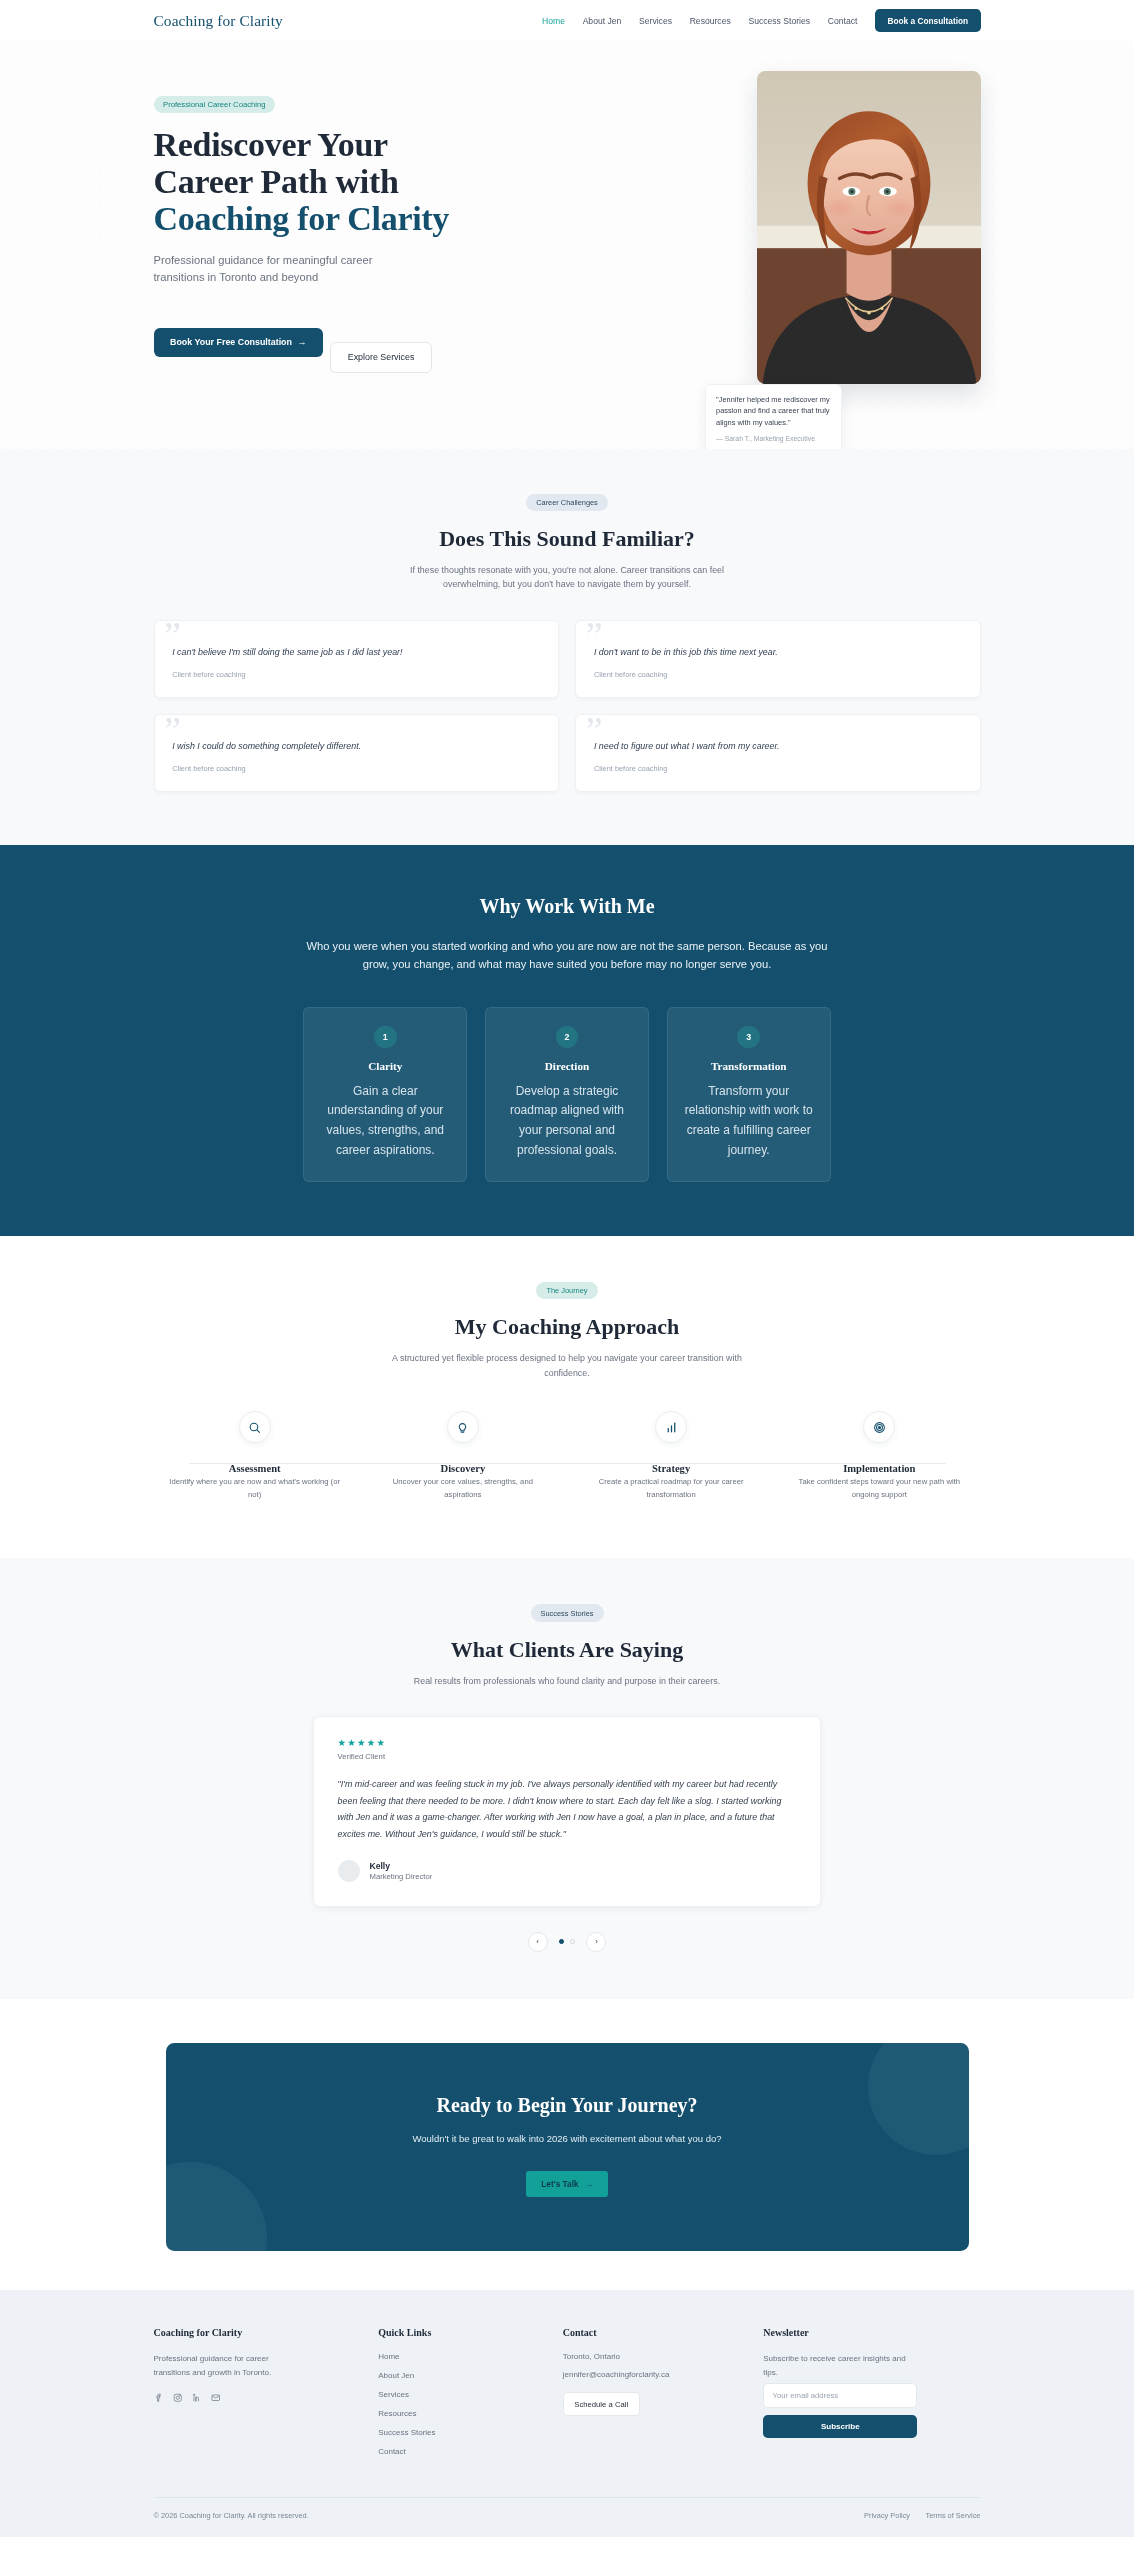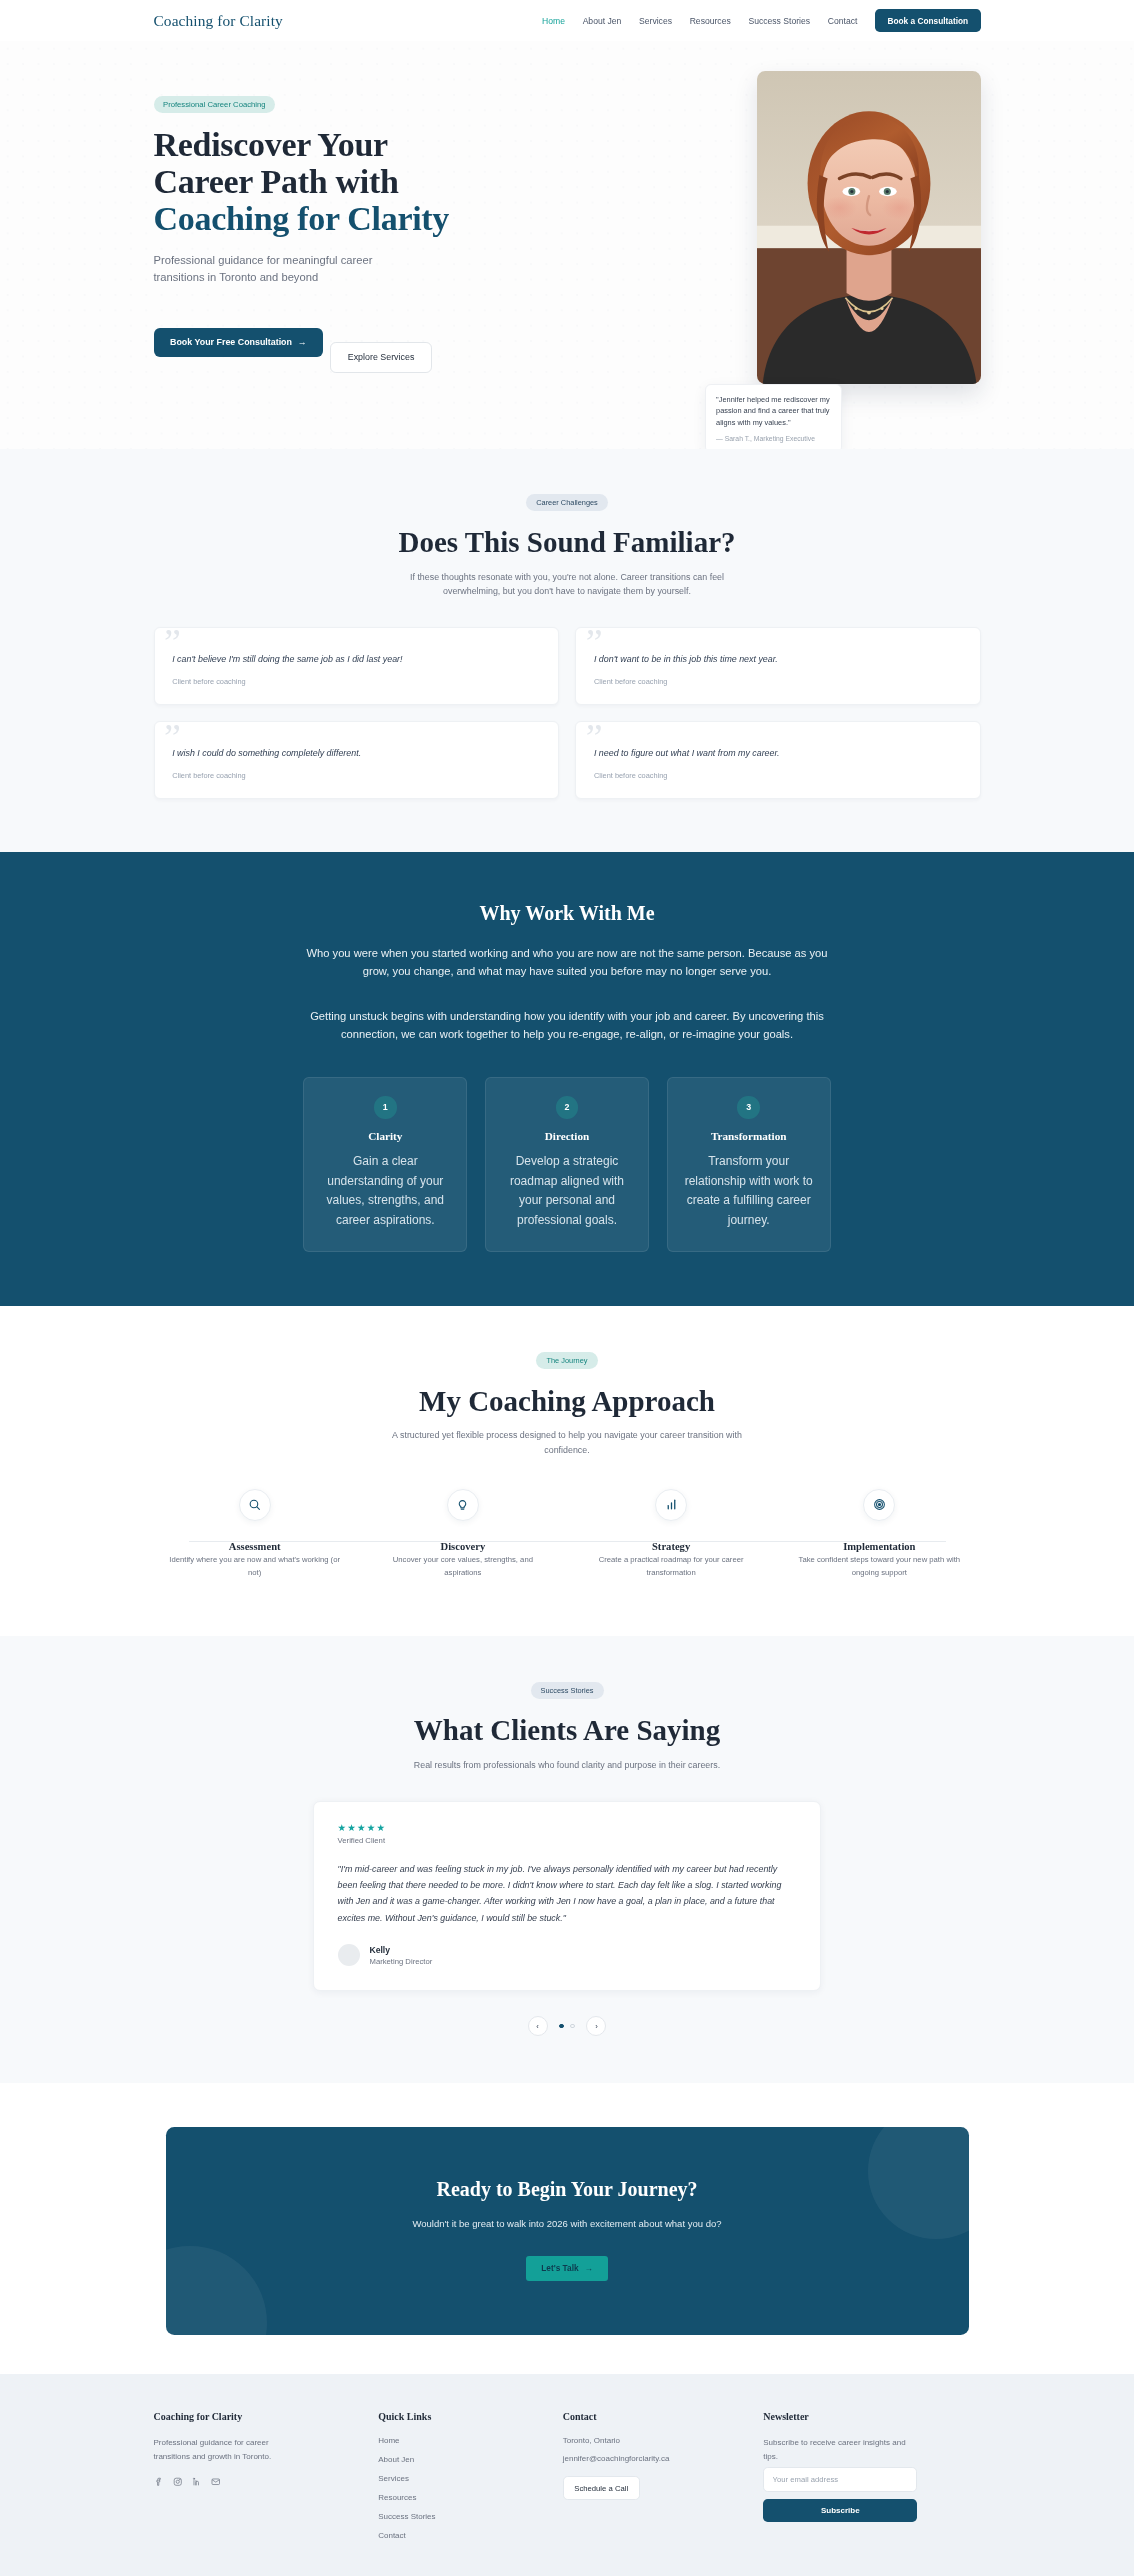--- a/index.html
+++ b/index.html
@@ -64,21 +64,21 @@
     box-shadow:0 10.6px 23.6px rgba(20,40,70,.13);position:relative;
   }
   .photo-svg{display:block;width:100%;height:100%;}
   
   .sec-problems{background:#f7f9fb;padding:45px 0 53px;}
   .wrap{width:827px;margin:0 auto;}
   .sec-head{text-align:center;}
   .pill-blue{display:inline-block;background:#e2e8ef;color:#2d4a63;border-radius:11.8px;font-size:7.4px;padding:4.1px 10px;}
   .pill-teal{display:inline-block;background:#d6ece9;color:#15847e;border-radius:11.8px;font-size:7.4px;padding:4.1px 10px;}
   .sec-title{
-    font-family:"Liberation Serif", serif;font-size:29px;color:#1f2937;font-weight:700;margin-top:15.4px;
+    font-family:"Liberation Serif", serif;font-size:22px;color:#1f2937;font-weight:700;margin-top:15.4px;
   }
   .sec-desc{margin-top:10.6px;font-size:8.9px;line-height:1.65;color:#6b7280;max-width:366px;margin-left:auto;margin-right:auto;}
   .quote-grid{margin-top:28px;display:grid;grid-template-columns:1fr 1fr;gap:16.5px;}
   .quote-card{
     background:#fff;border:0.6px solid #eef1f4;border-radius:5.9px;padding:15.4px 17.7px 17.7px;
     position:relative;min-height:71px;box-shadow:0 1.2px 3.5px rgba(25,45,70,.03);
   }
   .qmark{
     position:absolute;left:9.5px;top:-4.7px;font-family:"Liberation Serif", serif;
     font-size:38px;color:#e3e7ec;line-height:1;user-select:none;
@@ -325,21 +325,20 @@
         <div class="quote-sub">Client before coaching</div>
       </div>
     </div>
   </div>
 </section>
 
 <section class="sec-why">
   <div class="wrap">
     <h2 class="why-title">Why Work With Me</h2>
     <p class="why-p">Who you were when you started working and who you are now are not the same person. Because as you grow, you change, and what may have suited you before may no longer serve you.</p>
-    <p class="why-p second">Getting unstuck begins with understanding how you identify with your job and career. By uncovering this connection, we can work together to help you re-engage, re-align, or re-imagine your goals.</p>
     <div class="why-cards">
       <div class="why-card">
         <div class="why-num">1</div>
         <h3>Clarity</h3>
         <p>Gain a clear understanding of your values, strengths, and career aspirations.</p>
       </div>
       <div class="why-card">
         <div class="why-num">2</div>
         <h3>Direction</h3>
         <p>Develop a strategic roadmap aligned with your personal and professional goals.</p>

